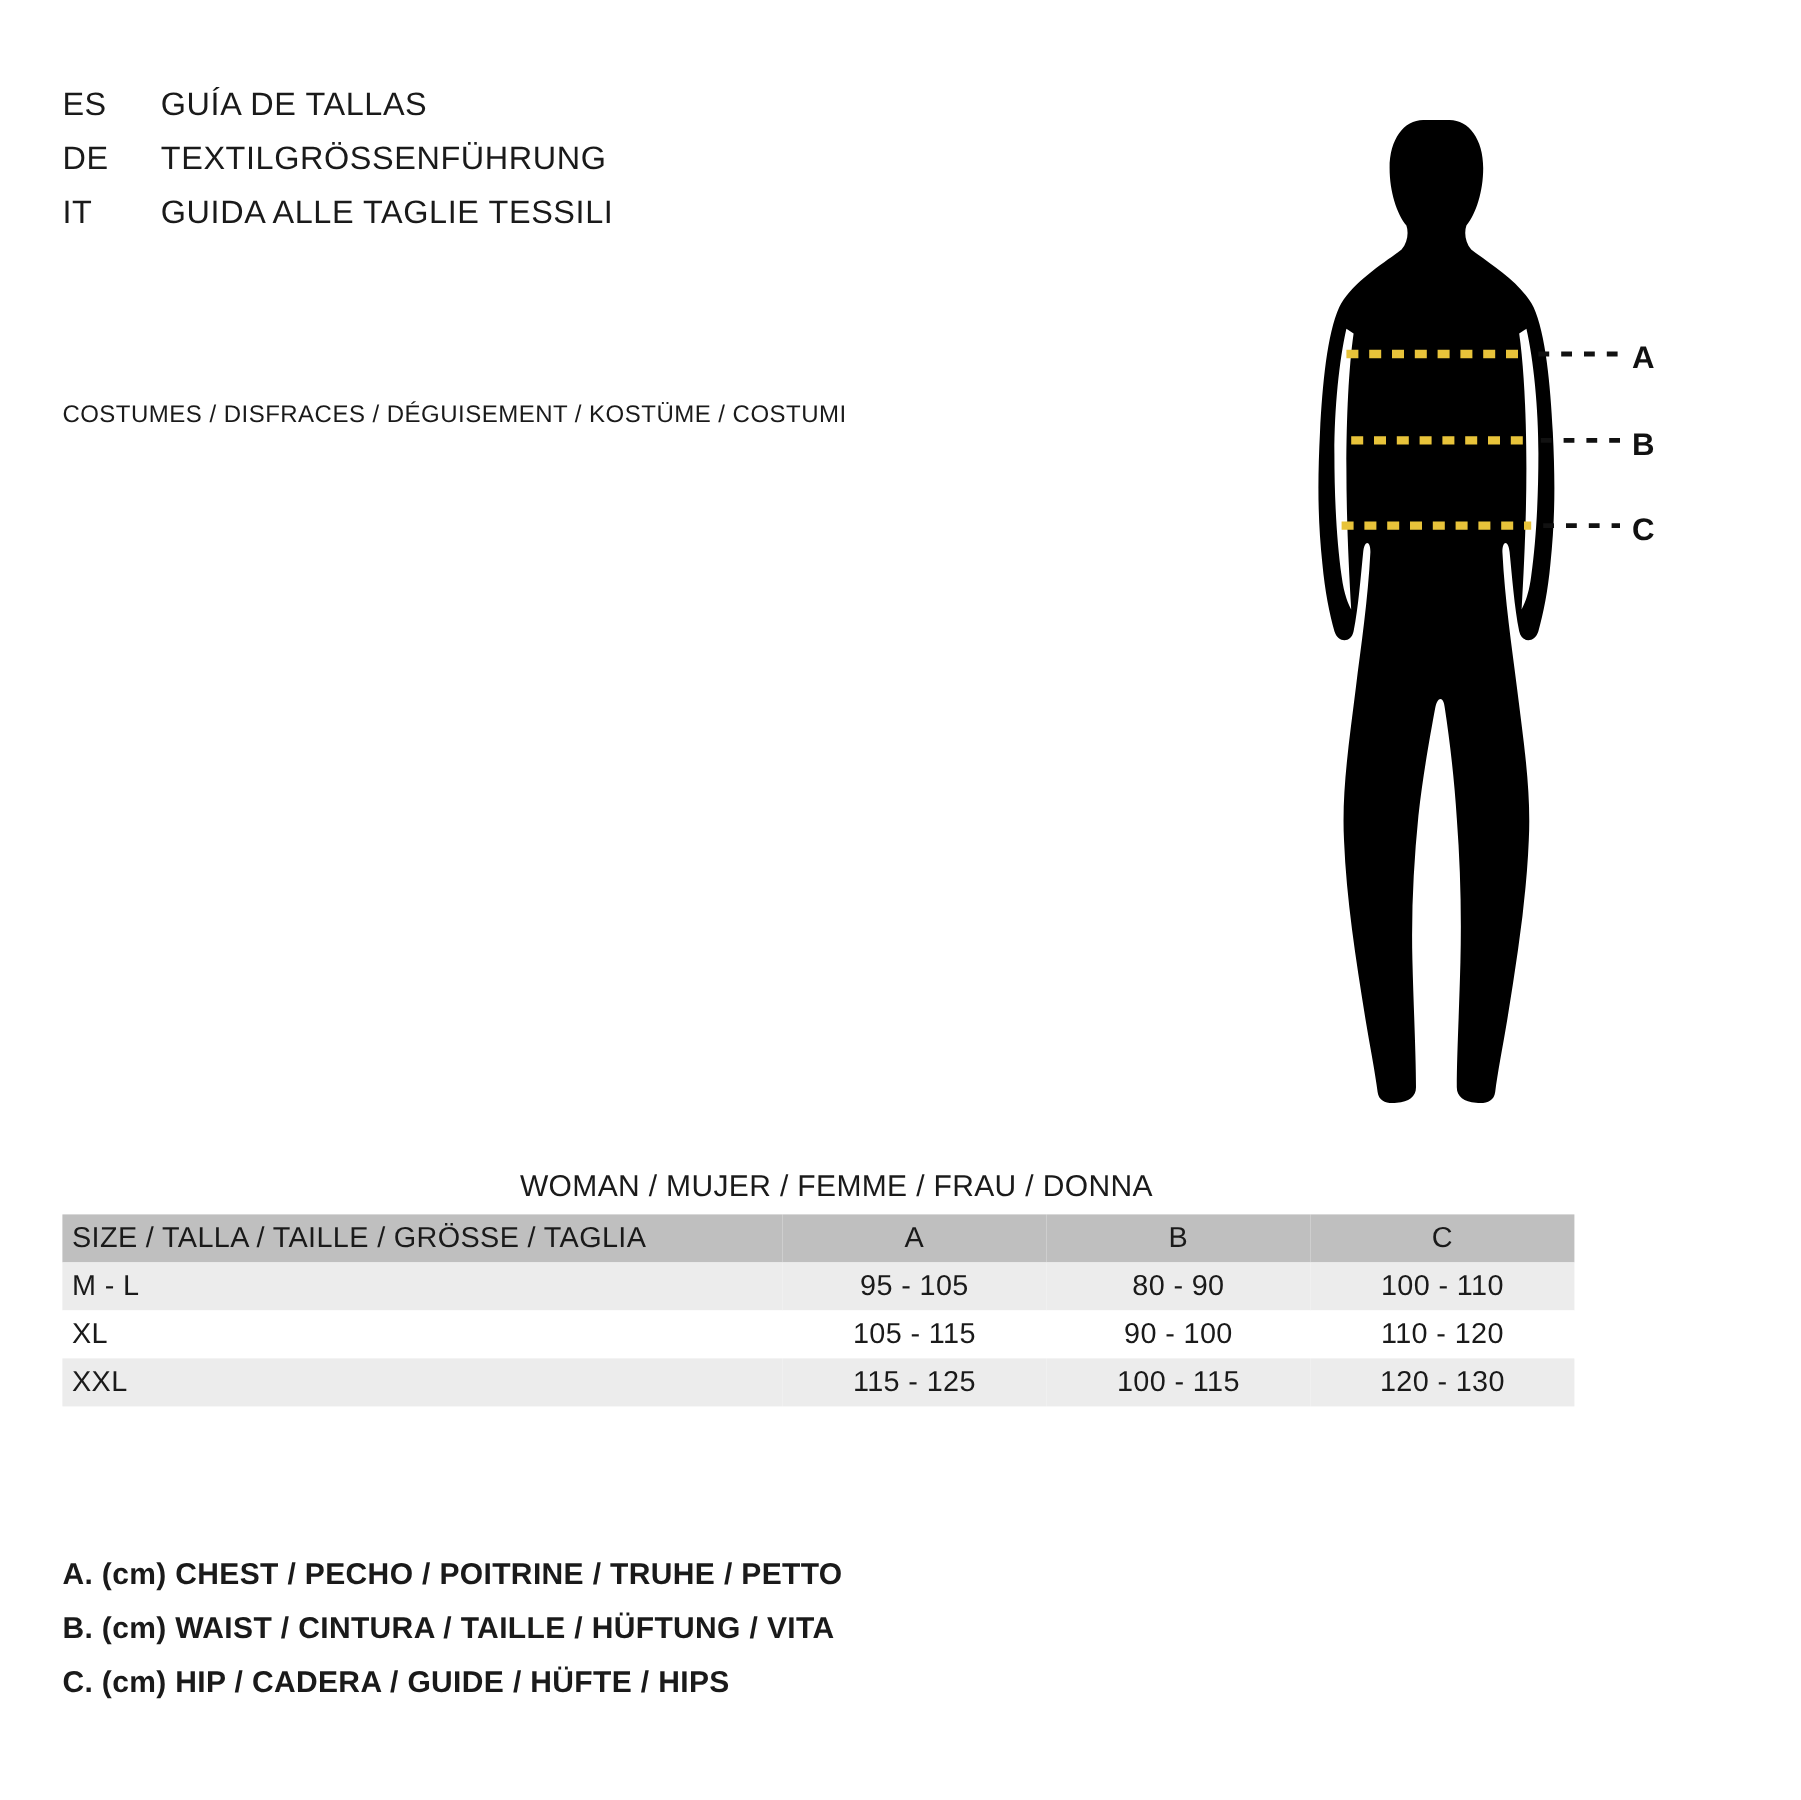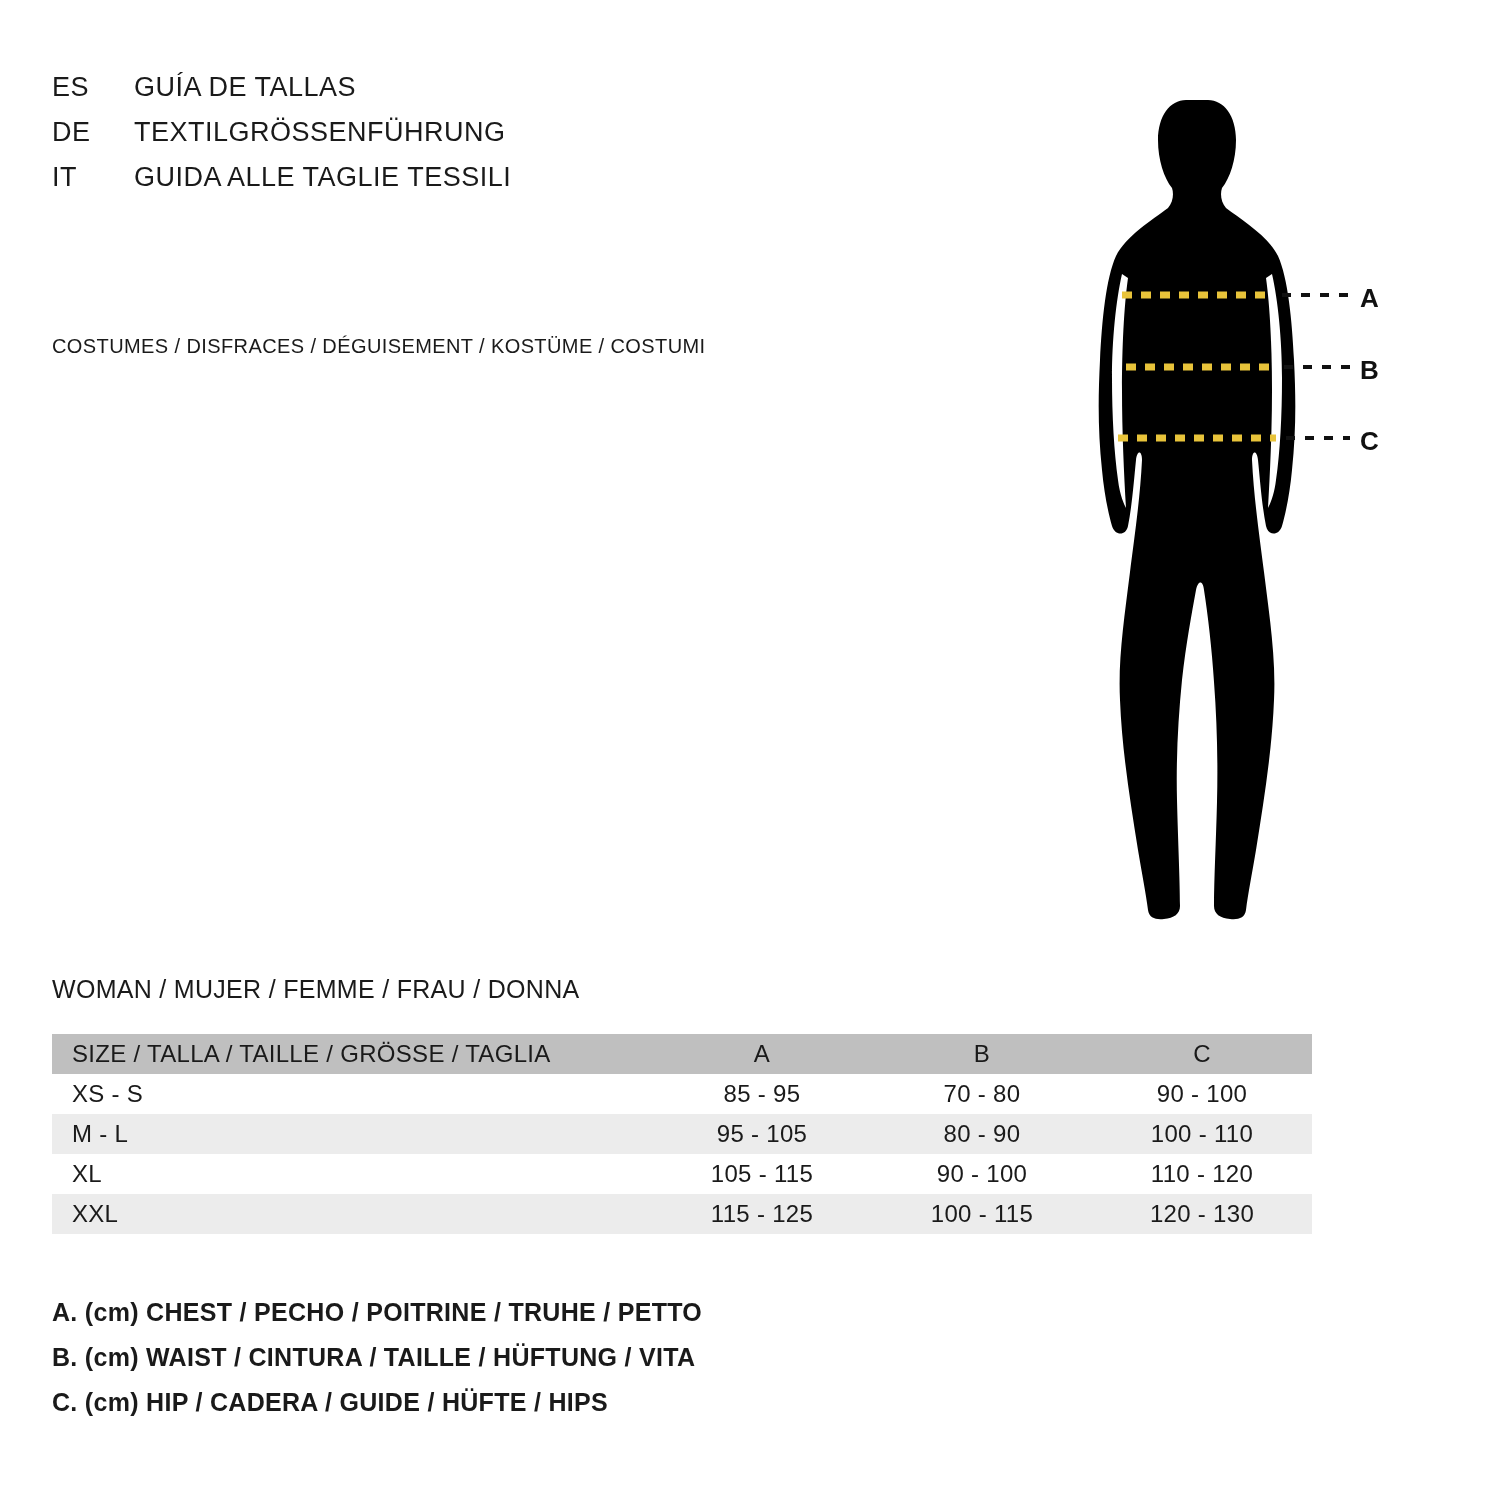--- a/index.html
+++ b/index.html
@@ -73,31 +73,32 @@
   
   #table-section {
     position: absolute;
     left: 52px;
     top: 975px;
     width: 1290px;
   }
   #table-caption {
     font-size: 25px;
     letter-spacing: 0.3px;
-    margin-bottom: 30px;
+    margin-bottom: 8px;
+    text-align: center;
   }
   table {
     border-collapse: collapse;
     width: 1260px;
     table-layout: fixed;
   }
   th, td {
     font-size: 24px;
     font-weight: normal;
-    padding: 6px 0 6px 20px;
+    padding: 6px 0 6px 8px;
     text-align: left;
     letter-spacing: 0.3px;
   }
   thead th {
     background: #bfbfbf;
   }
   tbody tr.odd td {
     background: #ffffff;
   }
   tbody tr.even td {
@@ -237,26 +238,20 @@
     </colgroup>
     <thead>
       <tr>
         <th>SIZE / TALLA / TAILLE / GRÖSSE / TAGLIA</th>
         <th class="col-a">A</th>
         <th class="col-b">B</th>
         <th class="col-c">C</th>
       </tr>
     </thead>
     <tbody>
-      <tr class="odd">
-        <td>XS - S</td>
-        <td class="col-a">85 - 95</td>
-        <td class="col-b">70 - 80</td>
-        <td class="col-c">90 - 100</td>
-      </tr>
       <tr class="even">
         <td>M - L</td>
         <td class="col-a">95 - 105</td>
         <td class="col-b">80 - 90</td>
         <td class="col-c">100 - 110</td>
       </tr>
       <tr class="odd">
         <td>XL</td>
         <td class="col-a">105 - 115</td>
         <td class="col-b">90 - 100</td>

